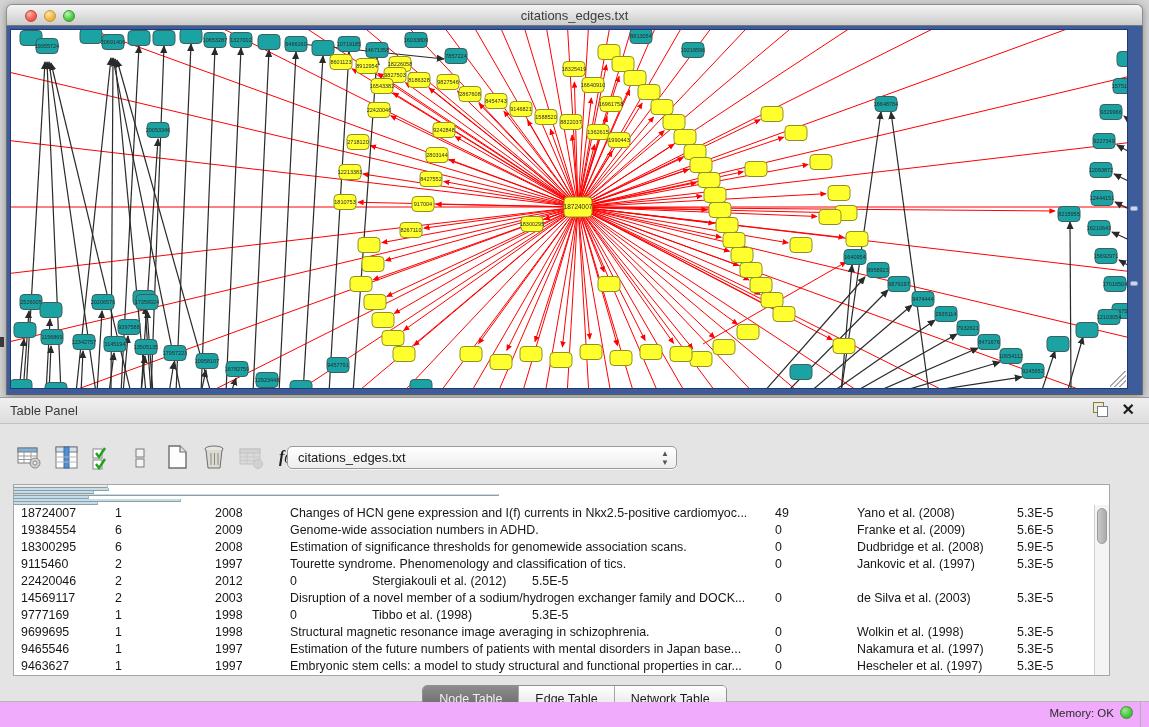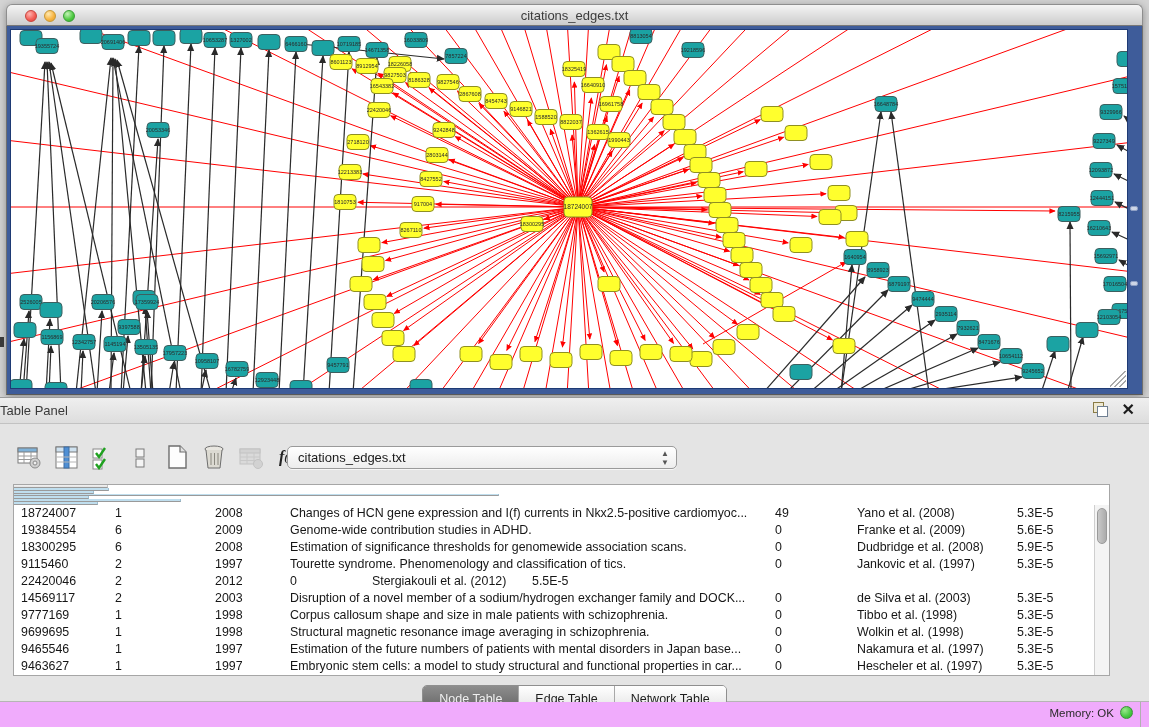--- a/index.html
+++ b/index.html
@@ -34,21 +34,21 @@
     background:
       linear-gradient(135deg, transparent 46%, #aaa 46%, #aaa 52%, transparent 52%),
       linear-gradient(135deg, transparent 62%, #aaa 62%, #aaa 68%, transparent 68%),
       linear-gradient(135deg, transparent 78%, #aaa 78%, #aaa 84%, transparent 84%); }
   .desk-mark { position:absolute; left:0; top:337px; width:4px; height:10px; background:#3a3a3a; }
 
   
   .table-panel { position:absolute; left:0; top:397px; width:1149px; height:305px;
     background:#e4e4e4; border-top:1px solid #9a9a9a; border-bottom:1px solid #b5b5b5; }
   .panel-header { height:26px; background:linear-gradient(#efefef,#dddddd); border-bottom:1px solid #c2c2c2; position:relative; }
-  .panel-header .panel-title { font-size:13px; color:#3a3a3a; line-height:25px; }
+  .panel-header .panel-title { font-size:13px; color:#3a3a3a; line-height:25px; padding-left:10px; }
   .panel-header .hdr-icons { position:absolute; right:14px; top:4px; display:flex; gap:14px; align-items:center; }
   .float-icon { width:15px; height:15px; position:relative; }
   .float-icon::before { content:""; position:absolute; left:0; top:0; width:9px; height:9px; border:1.5px solid #8a7b45; background:#efe9d2;}
   .float-icon::after  { content:""; position:absolute; right:0; bottom:0; width:9px; height:9px; border:1.5px solid #6f7f92; background:#fff;}
   .close-icon { font-size:16px; font-weight:bold; color:#1c1c1c; line-height:15px; }
 
   .toolbar { height:56px; position:relative; }
   .tool-icons { position:absolute; left:16px; top:20px; display:flex; align-items:center; gap:11px; }
   .tool-btn { width:26px; height:26px; display:flex; align-items:center; justify-content:center; }
   .fx { font-family:"Liberation Serif", serif; font-style:italic; font-size:16px; font-weight:bold; color:#222; }
@@ -901,21 +901,21 @@
           <div class="cell year col-year">2008</div>
           <div class="cell title col-title">Changes of HCN gene expression and I(f) currents in Nkx2.5-positive cardiomyoc...</div>
           <div class="cell out_degree col-out_degree">49</div>
           <div class="cell short col-short">Yano et al. (2008)</div>
           <div class="cell pagerank col-pagerank">5.3E-5</div>
         </div>
         <div class="row">
           <div class="cell name col-name">19384554</div>
           <div class="cell in_degree col-in_degree">6</div>
           <div class="cell year col-year">2009</div>
-          <div class="cell title col-title">Genome-wide contribution studies in ADHD.</div>
+          <div class="cell title col-title">Genome-wide association numbers in ADHD.</div>
           <div class="cell out_degree col-out_degree">0</div>
           <div class="cell short col-short">Franke et al. (2009)</div>
           <div class="cell pagerank col-pagerank">5.6E-5</div>
         </div>
         <div class="row">
           <div class="cell name col-name">18300295</div>
           <div class="cell in_degree col-in_degree">6</div>
           <div class="cell year col-year">2008</div>
           <div class="cell title col-title">Estimation of significance thresholds for genomewide association scans.</div>
           <div class="cell out_degree col-out_degree">0</div>
@@ -945,21 +945,20 @@
           <div class="cell year col-year">2003</div>
           <div class="cell title col-title">Disruption of a novel member of a sodium/hydrogen exchanger family and DOCK...</div>
           <div class="cell out_degree col-out_degree">0</div>
           <div class="cell short col-short">de Silva et al. (2003)</div>
           <div class="cell pagerank col-pagerank">5.3E-5</div>
         </div>
         <div class="row">
           <div class="cell name col-name">9777169</div>
           <div class="cell in_degree col-in_degree">1</div>
           <div class="cell year col-year">1998</div>
-          <div class="cell title col-title">Corpus callosum shape and size in male patients with schizophrenia.</div>
           <div class="cell out_degree col-out_degree">0</div>
           <div class="cell short col-short">Tibbo et al. (1998)</div>
           <div class="cell pagerank col-pagerank">5.3E-5</div>
         </div>
         <div class="row">
           <div class="cell name col-name">9699695</div>
           <div class="cell in_degree col-in_degree">1</div>
           <div class="cell year col-year">1998</div>
           <div class="cell title col-title">Structural magnetic resonance image averaging in schizophrenia.</div>
           <div class="cell out_degree col-out_degree">0</div>

